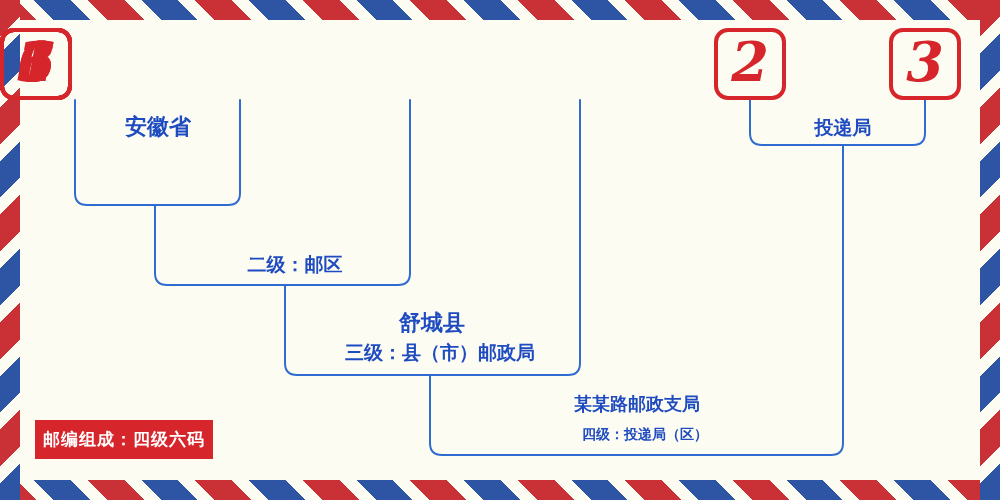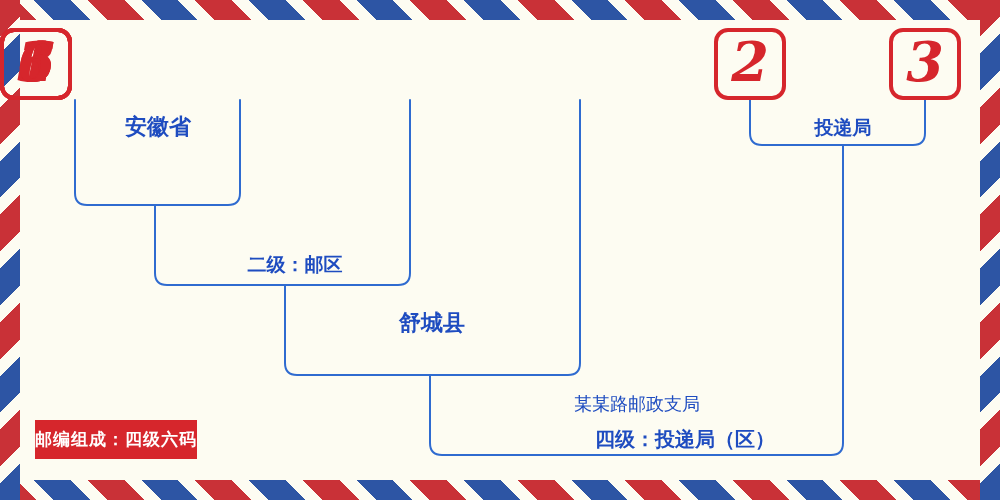--- a/index.html
+++ b/index.html
@@ -81,40 +81,40 @@
   
   .lbl {
     position:absolute;
     color:var(--text-blue);
     white-space:nowrap;
     transform:translateX(-50%);
     text-align:center;
   }
   .lbl-strong { font-weight:bold; font-size:22px; }
   .lbl-desc   { font-weight:600; font-size:19px; }
-  .lbl-desc-sm{ font-weight:600; font-size:20px;margin-left:40px; }
+  .lbl-desc-sm{ font-weight:600; font-size:14px; }
 
   #lvl1-region { left:158px; top:112px;text-align:right; }
   #lvl1-desc1  { left:158px; top:144px; }
   #lvl1-desc2  { left:158px; top:168px; }
   #lvl2-desc   { left:295px; top:252px; }
   #lvl3-region { left:432px; top:308px; }
   #lvl3-desc   { left:440px; top:340px; }
   #lvl4-bracket{ left:843px; top:115px; font-size:19px; }
-  #lvl4-office { left:637px; top:392px; font-size:18px; font-weight:normal; }
+  #lvl4-office { left:637px; top:392px; font-size:18px; font-weight:bold; }
   #lvl4-desc   { left:645px; top:426px; }
 
   
   .badge {
     position:absolute;
     left:35px; top:420px;
     background:var(--badge-red);
     color:#fff;
     font-size:17px; font-weight:bold;
-    padding:8px 0;
+    padding:8px 8px;
     letter-spacing:1px;
   }
 </style>
 </head>
 <body>
 
 <div class="page">
 
   <div class="stripe stripe-top"></div>
   <div class="stripe stripe-bottom"></div>
@@ -146,20 +146,21 @@
   </div>
   <div class="digit-box">
     <span class="digit">6</span>
   </div>
 
   <div id="lvl1-region" class="lbl lbl-strong">安徽省</div>
 
   <div id="lvl2-desc" class="lbl lbl-desc">二级：邮区</div>
 
   <div id="lvl3-region" class="lbl lbl-strong">舒城县</div>
+  <div id="lvl3-desc" class="lbl lbl-desc">三级：县（市）邮政局</div>
 
   <div id="lvl4-bracket" class="lbl lbl-strong">投递局</div>
   <div id="lvl4-office" class="lbl">某某路邮政支局</div>
   <div id="lvl4-desc" class="lbl lbl-desc-sm">四级：投递局（区）</div>
 
   <div class="badge">邮编组成：四级六码</div>
 
 </div>
 
 </body></html>

